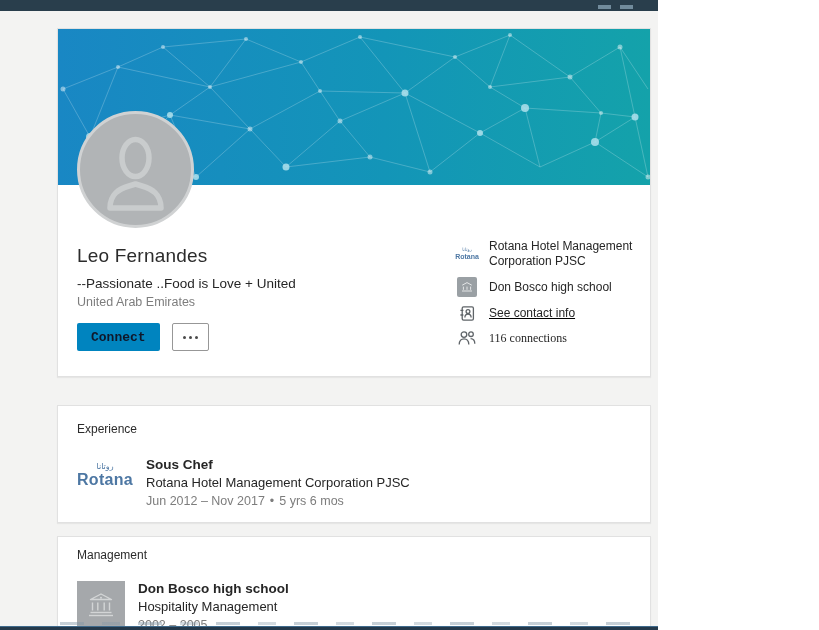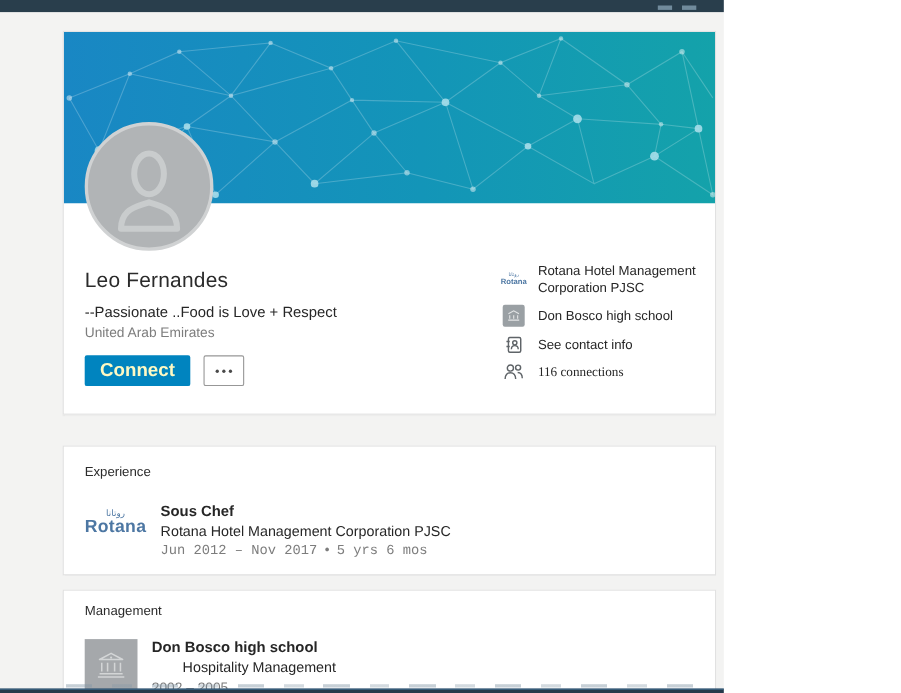--- a/index.html
+++ b/index.html
@@ -60,24 +60,24 @@
     position: absolute; left: 19px; top: 247px;
     font-size: 13.5px; color: #262626;
   }
   .location {
     position: absolute; left: 19px; top: 266px;
     font-size: 12.5px; color: #7d7d7d;
   }
   .actions { position: absolute; left: 19px; top: 294px; display: flex; gap: 12px; }
   .btn-connect {
     min-width: 72px; height: 28px;
-    background: #0084bf; color: #fef9c3;
+    background: #0084bf; color: #0f172a;
     border: none; border-radius: 2px;
-    font-family: Liberation Sans, sans-serif;
-    font-size: 17px; font-weight: bold;
+    font-family: Liberation Mono, monospace;
+    font-size: 13px; font-weight: bold;
     padding: 0 14px; cursor: pointer;
   }
   .btn-more {
     width: 37px; height: 28px;
     background: #ffffff; border: 1px solid #979797; border-radius: 2px;
     display: flex; align-items: center; justify-content: center; gap: 3px;
     cursor: pointer;
   }
   .btn-more i { width: 3px; height: 3px; border-radius: 50%; background: #4a4a4a; }
 
@@ -85,21 +85,21 @@
     position: absolute; left: 396px;
     display: flex; align-items: center;
     cursor: pointer;
   }
   .hl-icon { width: 26px; display: flex; align-items: center; justify-content: center; flex: none; }
   .hl-label {
     margin-left: 9px; font-size: 12px; color: #262626; line-height: 15px; width: 145px;
   }
   .row1 { top: 208px; height: 34px; }
   .row2 { top: 246px; height: 24px; }
-  .row3 { top: 272px; height: 24px; }
+  .row3 { top: 272px; height: 24px; text-decoration: underline; }
   .row4 { top: 297px; height: 24px; font-family: Liberation Serif, serif; }
 
   .mini-rotana { text-align: center; color: #4d77a3; line-height: 1; }
   .mini-rotana .ar { font-size: 4.5px; display: block; }
   .mini-rotana .en { font-size: 7px; font-weight: bold; display: block; margin-top: 1px; }
 
   .small-school-box {
     width: 20px; height: 20px; border-radius: 2px; background: #9aa0a4;
     display: flex; align-items: center; justify-content: center;
   }
@@ -114,32 +114,32 @@
   .exp-logo {
     position: absolute; left: 16px; top: 57px; width: 62px;
     text-align: center; color: #4d77a3; line-height: 1; cursor: pointer;
   }
   .exp-logo .ar { font-size: 8px; display: block; }
   .exp-logo .en { font-size: 16px; font-weight: bold; display: block; margin-top: 1px; letter-spacing: 0.3px; }
 
   .exp-text { position: absolute; left: 88px; top: 52px; cursor: pointer; }
   .exp-role    { font-size: 13.5px; font-weight: bold; color: #262626; line-height: 14px; margin-bottom: 4px; }
   .exp-company { font-size: 13px; color: #262626; line-height: 14px; margin-bottom: 4px; }
-  .exp-dates   { font-size: 12.5px; color: #7d7d7d; line-height: 14px; font-family: Liberation Mono, monospace; }
+  .exp-dates   { font-size: 12.5px; color: #7d7d7d; line-height: 14px; }
   .exp-dates .sep { margin: 0 5px; }
 
   .edu-icon {
     position: absolute; left: 19px; top: 44px;
     width: 48px; height: 48px; background: #a5a8ab;
     display: flex; align-items: center; justify-content: center;
     cursor: pointer;
   }
   .edu-text { position: absolute; left: 80px; top: 45px; cursor: pointer; }
   .edu-school { font-size: 13.5px; font-weight: bold; color: #262626; line-height: 14px; margin-bottom: 4px; }
-  .edu-degree { font-size: 13px; color: #262626; line-height: 14px; margin-bottom: 4px; margin-left: 28px; }
+  .edu-degree { font-size: 13px; color: #262626; line-height: 14px; margin-bottom: 4px; }
   .edu-years  { font-size: 12.5px; color: #7d7d7d; line-height: 14px; }
 
   .footer-frags {
     position: absolute; left: 60px; top: 622px; width: 585px; height: 3px;
     background: repeating-linear-gradient(90deg,
       rgba(130,150,165,0.45) 0 24px, transparent 24px 42px,
       rgba(130,150,165,0.35) 42px 60px, transparent 60px 78px);
   }
   .bottom-strip {
     position: absolute; left: 0; top: 626px; width: 658px; height: 4px;
@@ -210,21 +210,21 @@
       <div class="avatar">
         <svg width="111" height="111" viewBox="0 0 111 111">
           <g stroke="#c9cccd" stroke-width="5.5" fill="none" stroke-linejoin="round">
             <ellipse cx="55.5" cy="44" rx="13.5" ry="18.5"></ellipse>
             <path d="M30,94 c0,-14 9,-19 19,-22 l6.5,-2 l6.5,2 c10,3 19,8 19,22 z"></path>
           </g>
         </svg>
       </div>
 
       <div class="name">Leo Fernandes</div>
-      <div class="headline">--Passionate ..Food is Love + Respect</div>
+      <div class="headline">--Passionate ..Food is Love + United</div>
       <div class="location">United Arab Emirates</div>
 
       <div class="actions">
         <button class="btn-connect">Connect</button>
         <div class="btn-more">
           <i></i>
             <i></i>
             <i></i>
         </div>
       </div>

